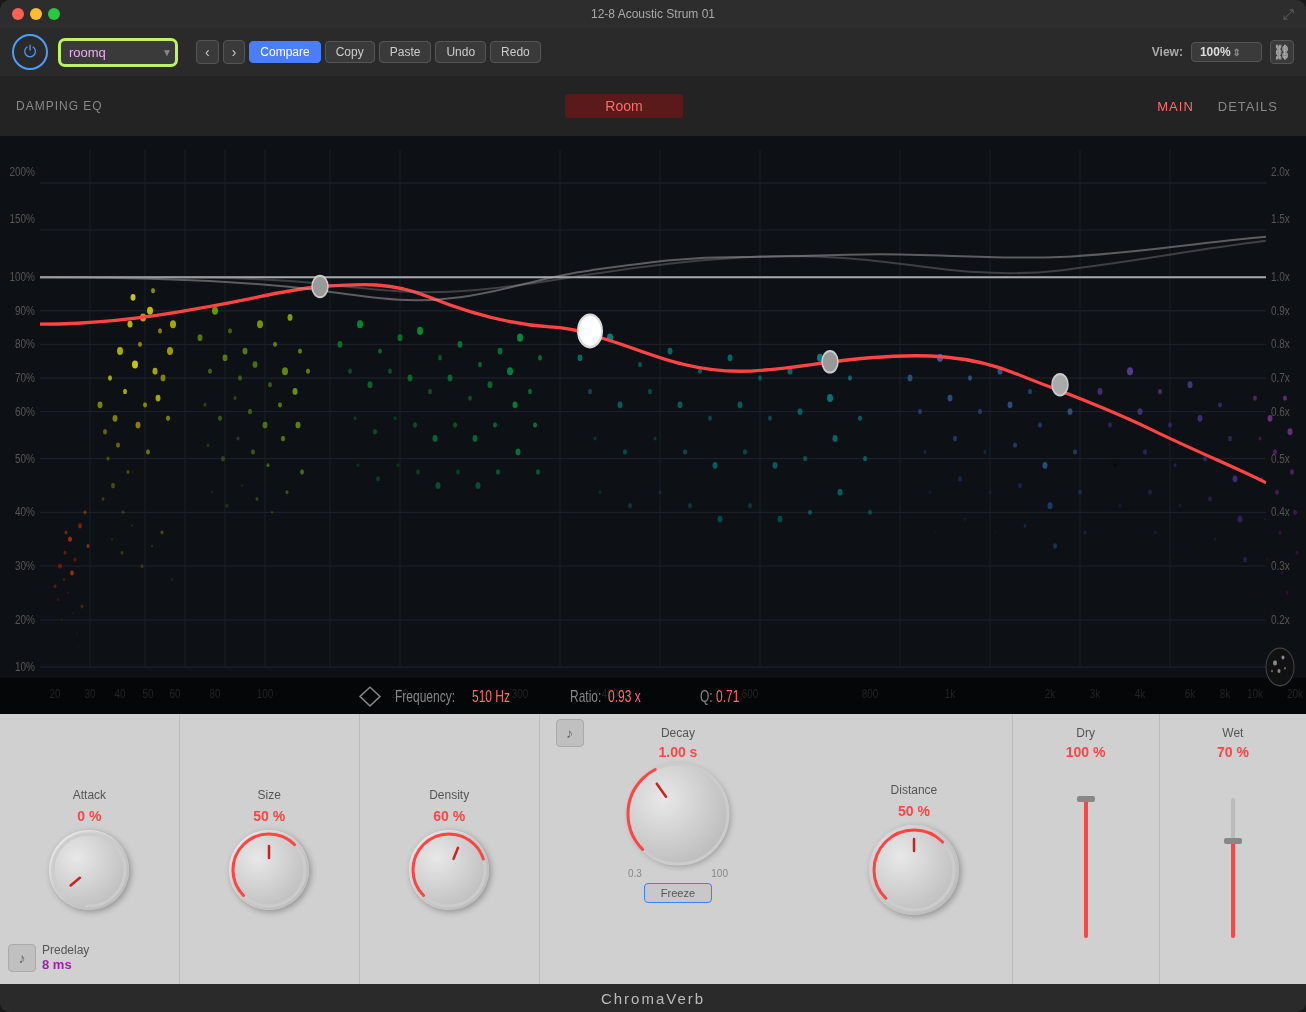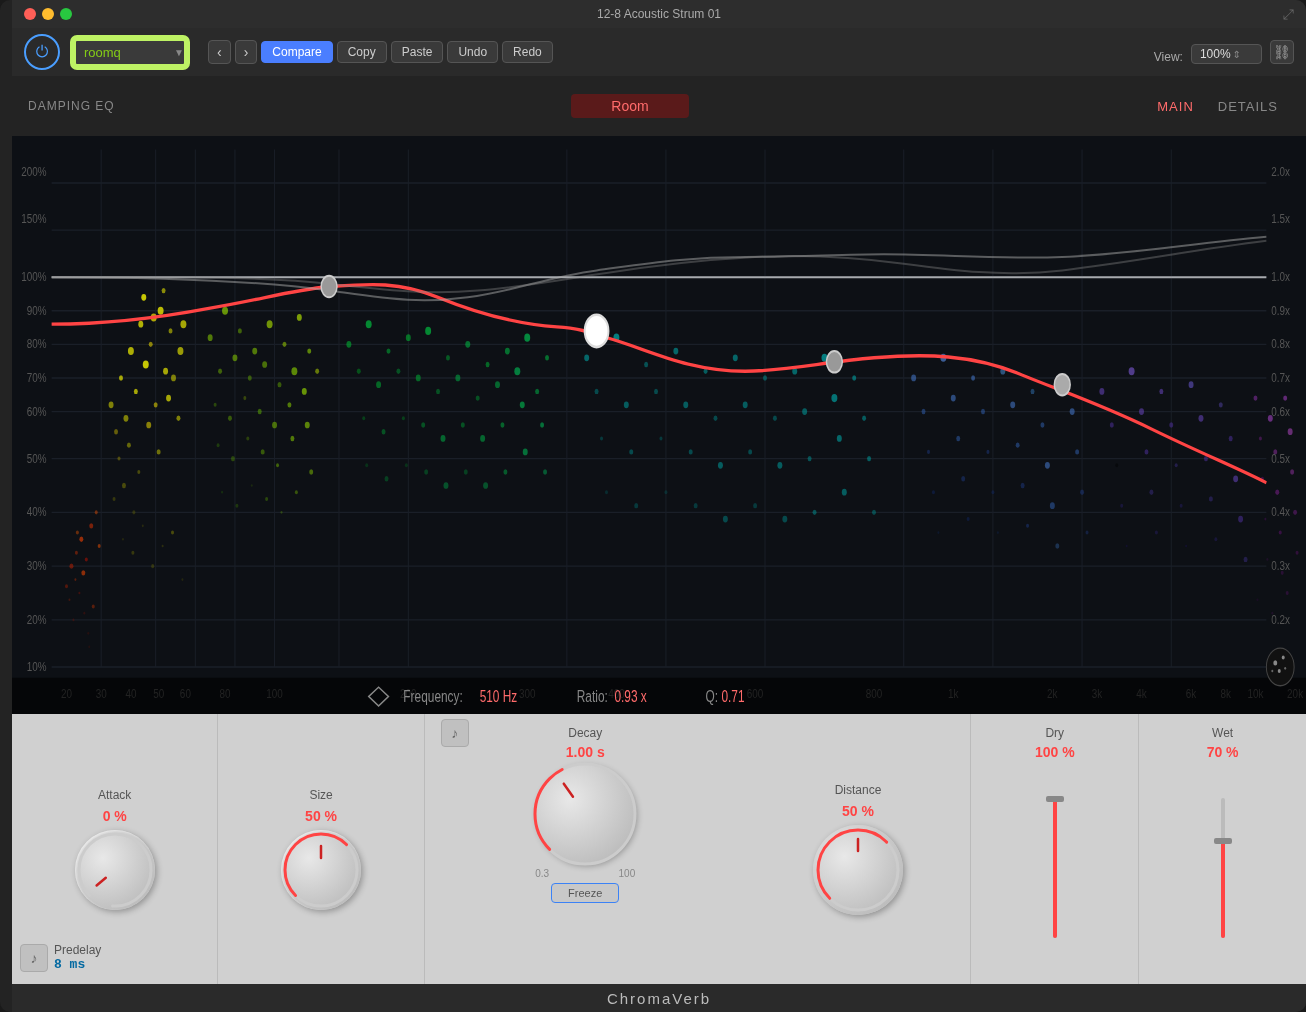--- a/index.html
+++ b/index.html
@@ -13,21 +13,20 @@
     }
 
     .window {
       width: 1306px;
       height: 1012px;
       background: #232323;
       border-radius: 10px;
       overflow: hidden;
       display: flex;
       flex-direction: column;
-      padding-left: 12px;
     }
 
     
     .title-bar {
       background: #2d2d2d;
       height: 28px;
       display: flex;
       align-items: center;
       justify-content: center;
       position: relative;
@@ -79,23 +78,23 @@
       justify-content: center;
       cursor: pointer;
       flex-shrink: 0;
     }
     .power-icon {
       color: #4a9eff;
       font-size: 16px;
     }
     .preset-dropdown {
       background: #3a3a3a;
-      border: 6px solid #bef264;
+      border: 3px solid #bef264;
       border-radius: 7px;
-      color: #84cc16;
+      color: #f0abfc;
       font-size: 13px;
       padding: 4px 24px 4px 8px;
       cursor: pointer;
       appearance: none;
       min-width: 120px;
       position: relative;
     }
     .preset-wrapper {
       position: relative;
       display: flex;
@@ -122,24 +121,25 @@
       border-color: #4a7eff;
       color: white;
     }
     .toolbar-btn.nav {
       padding: 3px 8px;
       font-size: 14px;
     }
     .view-control {
       margin-left: auto;
       display: flex;
-      align-items: flex-end;
+      align-items: center;
       gap: 8px;
       color: #aaa;
       font-size: 12px;
+      font-weight: bold;
     }
     .link-icon {
       width: 24px; height: 24px;
       background: #3a3a3a;
       border: 1px solid #555;
       border-radius: 4px;
       display: flex;
       align-items: center;
       justify-content: center;
       cursor: pointer;
@@ -806,38 +806,50 @@
           <line x1="40" y1="16" x2="40" y2="28" stroke="#cc2222" stroke-width="2.5" stroke-linecap="round" transform="rotate(-130 40 40)"></line>
         </svg>
       </div>
 
       <div style="position:absolute; bottom:12px; left:8px; display:flex; align-items:center; gap:6px;">
         <div style="width:28px;height:28px;background:#c0c0c0;border:1px solid #aaa;border-radius:4px;display:flex;align-items:center;justify-content:center;cursor:pointer;">
           <span style="font-size:14px;color:#666;">♪</span>
         </div>
         <div>
           <div style="color:#555;font-size:12px;">Predelay</div>
-          <div style="color:#0369a1;font-size:13px;font-weight:600;font-family:Liberation Mono, monospace;">8 ms</div>
+          <div style="color:#a21caf;font-size:13px;font-weight:600;">8 ms</div>
         </div>
       </div>
     </div>
 
     <div class="control-section" style="flex:0.9;">
       <span class="control-label">Size</span>
       <span class="control-value">50 %</span>
       <div class="knob-svg-wrap" style="width:80px;height:80px;">
         <div class="knob"></div>
         <svg width="80" height="80" viewBox="0 0 80 80">
           <circle cx="40" cy="40" r="36" fill="none" stroke="#ccc" stroke-width="3" stroke-dasharray="113 113" stroke-dashoffset="-113" stroke-linecap="round" transform="rotate(135 40 40)"></circle>
           <circle cx="40" cy="40" r="36" fill="none" stroke="#ff4444" stroke-width="3" stroke-dasharray="113 113" stroke-dashoffset="0" stroke-linecap="round" transform="rotate(135 40 40)"></circle>
           <line x1="40" y1="16" x2="40" y2="28" stroke="#cc2222" stroke-width="2.5" stroke-linecap="round"></line>
         </svg>
       </div>
     </div>
 
+    <div class="control-section" style="flex:0.9;">
+      <span class="control-label">Density</span>
+      <span class="control-value">60 %</span>
+      <div class="knob-svg-wrap" style="width:80px;height:80px;">
+        <div class="knob"></div>
+        <svg width="80" height="80" viewBox="0 0 80 80">
+          <circle cx="40" cy="40" r="36" fill="none" stroke="#ccc" stroke-width="3" stroke-dasharray="96 130" stroke-dashoffset="-130" stroke-linecap="round" transform="rotate(135 40 40)"></circle>
+          <circle cx="40" cy="40" r="36" fill="none" stroke="#ff4444" stroke-width="3" stroke-dasharray="130 96" stroke-dashoffset="0" stroke-linecap="round" transform="rotate(135 40 40)"></circle>
+          <line x1="40" y1="16" x2="40" y2="28" stroke="#cc2222" stroke-width="2.5" stroke-linecap="round" transform="rotate(22 40 40)"></line>
+        </svg>
+      </div>
+    </div>
 
     <div class="decay-section" style="flex:1.5;">
       <div style="display:flex;align-items:center;gap:8px;width:100%;justify-content:center;position:relative;">
         <div style="width:28px;height:28px;background:#c0c0c0;border:1px solid #aaa;border-radius:4px;display:flex;align-items:center;justify-content:center;cursor:pointer;position:absolute;left:0;">
           <span style="font-size:14px;color:#666;">♪</span>
         </div>
         <span class="control-label">Decay</span>
       </div>
       <span class="control-value">1.00 s</span>
       <div class="decay-knob-wrapper">

